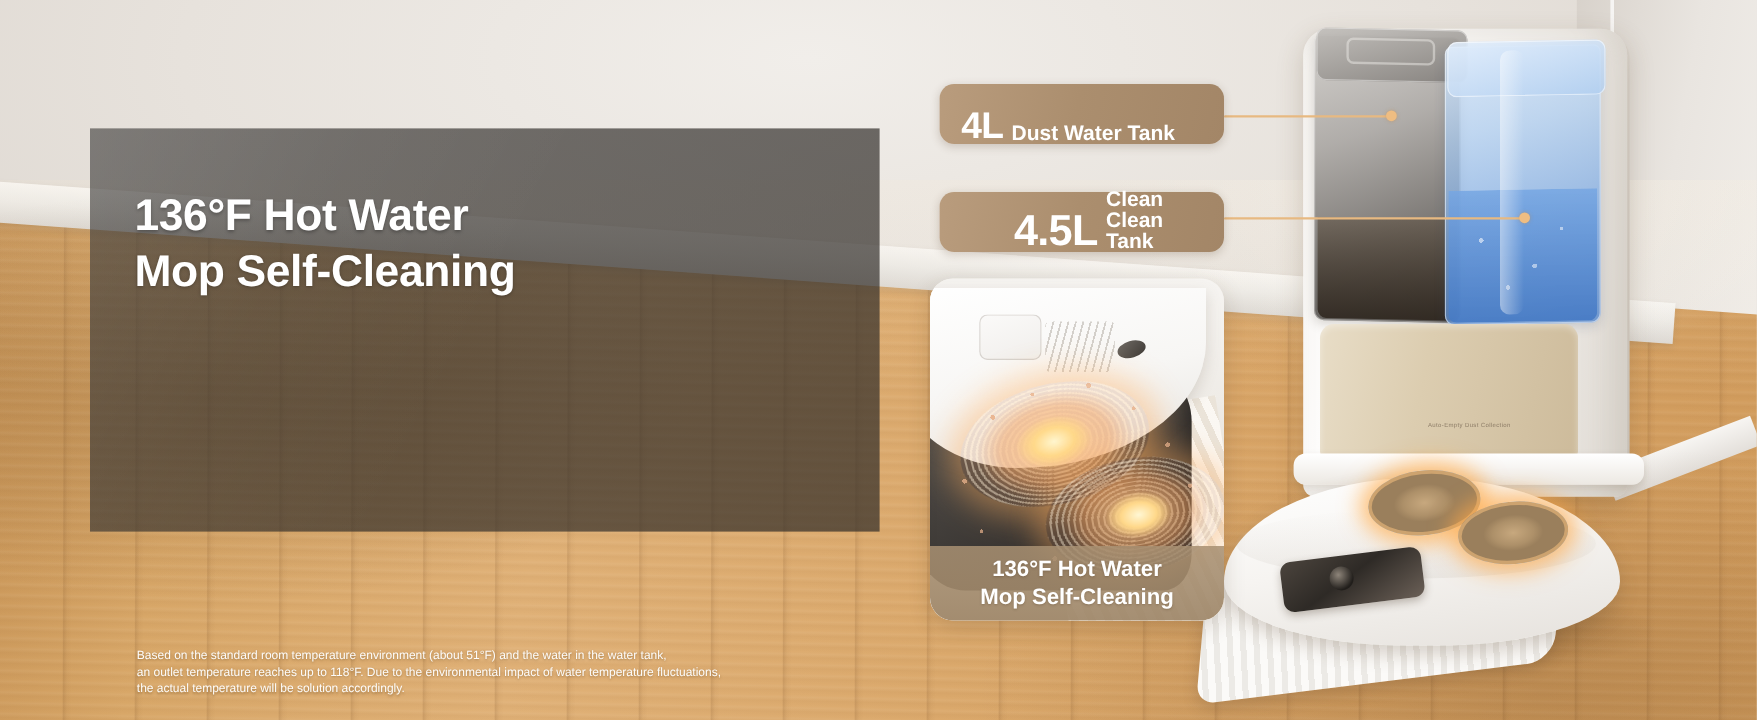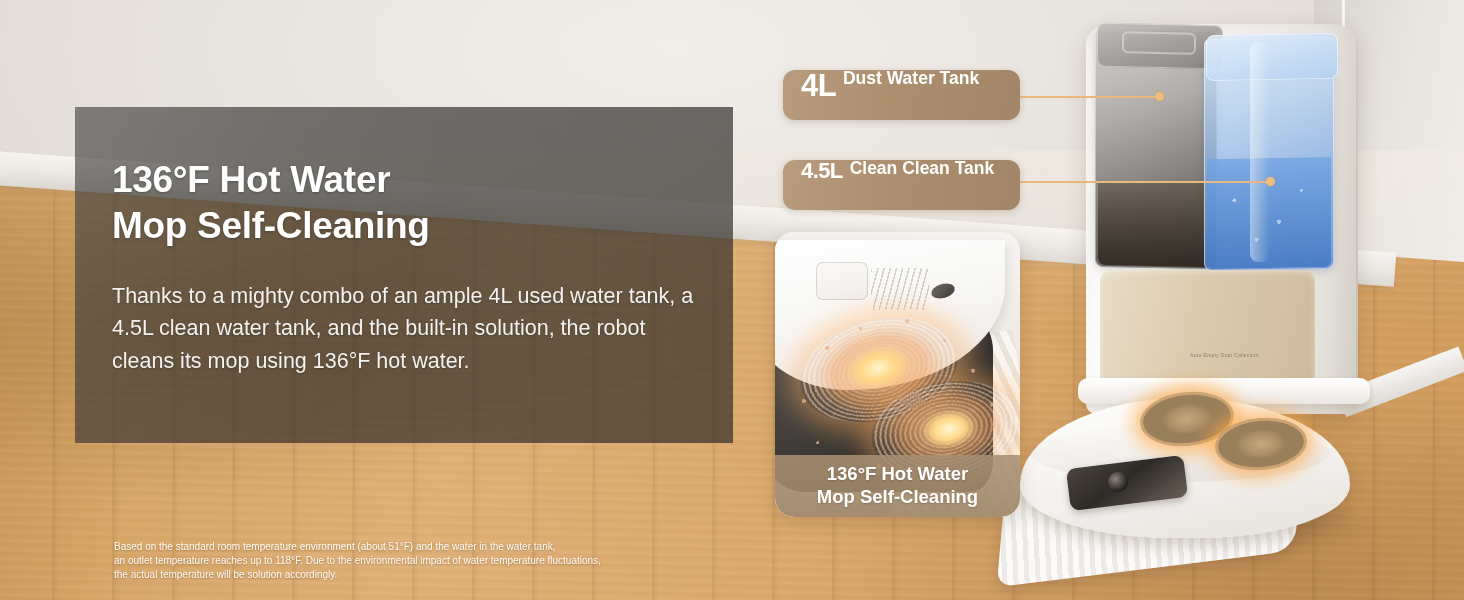--- a/index.html
+++ b/index.html
@@ -88,28 +88,28 @@
   }
   .body-copy {
     margin-top:30px; color:#f4f2f0; font-size:21.5px; line-height:1.52;
     font-weight:400; text-shadow:0 1px 2px rgba(0,0,0,.25);
   }
 
   
   .badge {
     position:absolute; height:50px; border-radius:12px;
     background:linear-gradient(102deg,#b99c7d 0%, #ab8e6e 48%, #a38667 100%);
-    display:flex; align-items:flex-start; padding:0 18px;
+    display:flex; align-items:flex-end; padding:0 18px;
     box-shadow:0 2px 7px rgba(90,68,44,.22);
   }
   .badge .big  { color:#fff; font-weight:700; font-size:31px; letter-spacing:-.6px; line-height:1; }
   .badge .small{ color:#fff; font-weight:700; font-size:17.5px; margin-left:7px; line-height:1; }
   #badge-used  { left:783px; top:70px;  width:237px; }
   #badge-clean { left:783px; top:160px; width:237px; }
-  #badge-clean .big { font-size:22px; }
+  #badge-clean .big { font-size:36px;margin-left:44px; }
 
   .leader { position:absolute; height:2px; background:#e7b981; border-radius:2px; }
   #leader-1 { left:1020px; top:96px;  width:140px; }
   #leader-2 { left:1020px; top:181px; width:252px; }
   .leader-dot {
     position:absolute; width:9px; height:9px; border-radius:50%;
     background:#eebd82; box-shadow:0 0 3px rgba(200,140,70,.5);
   }
   #dot-1 { left:1155px; top:92px; }
   #dot-2 { left:1266px; top:177px; }
@@ -370,21 +370,20 @@
   <div class="floor-shade"></div>
   <div class="wall-floor-glow"></div>
 
   <div class="panel">
     <div class="panel-hl"></div>
     <div class="panel-inner">
       <div class="headline">
         <div>136°F Hot Water</div>
         <div>Mop Self-Cleaning</div>
       </div>
-      <div class="body-copy">Thanks to a mighty combo of an ample 4L used water tank, a 4.5L clean water tank, and the built-in solution, the robot cleans its mop using 136°F hot water.</div>
     </div>
   </div>
 
   <div class="dock-shadow"></div>
   <div class="dock-side"></div>
   <div class="dock-body"></div>
 
   <div class="tank tank-used"></div>
   <div class="tank-used-dirt"></div>
   <div class="tank-used-lid"></div>

